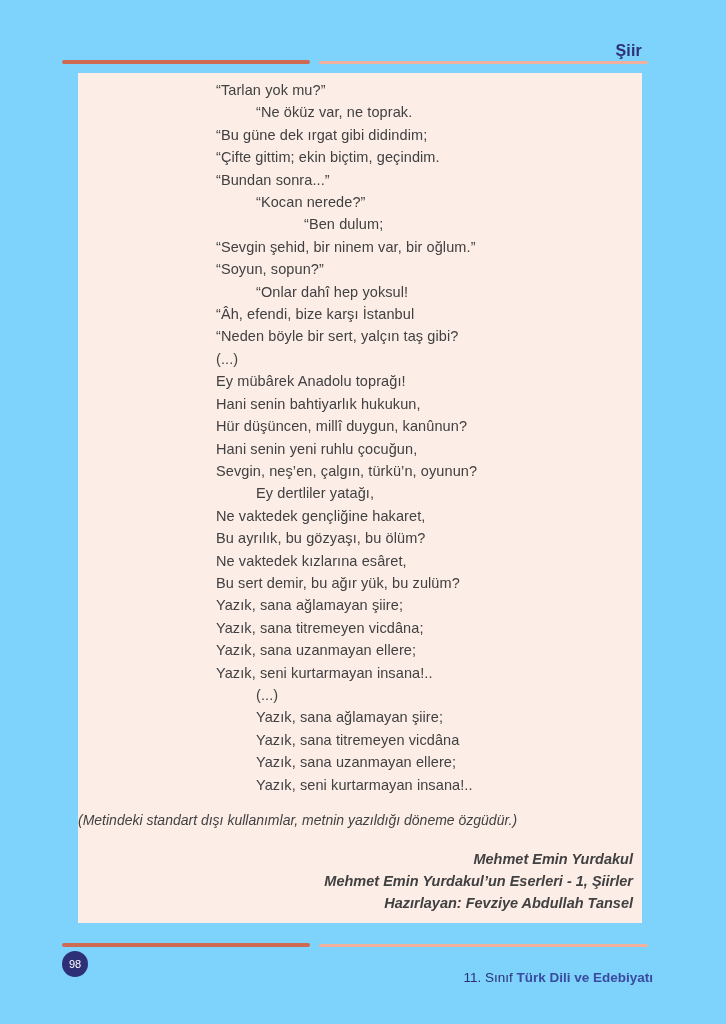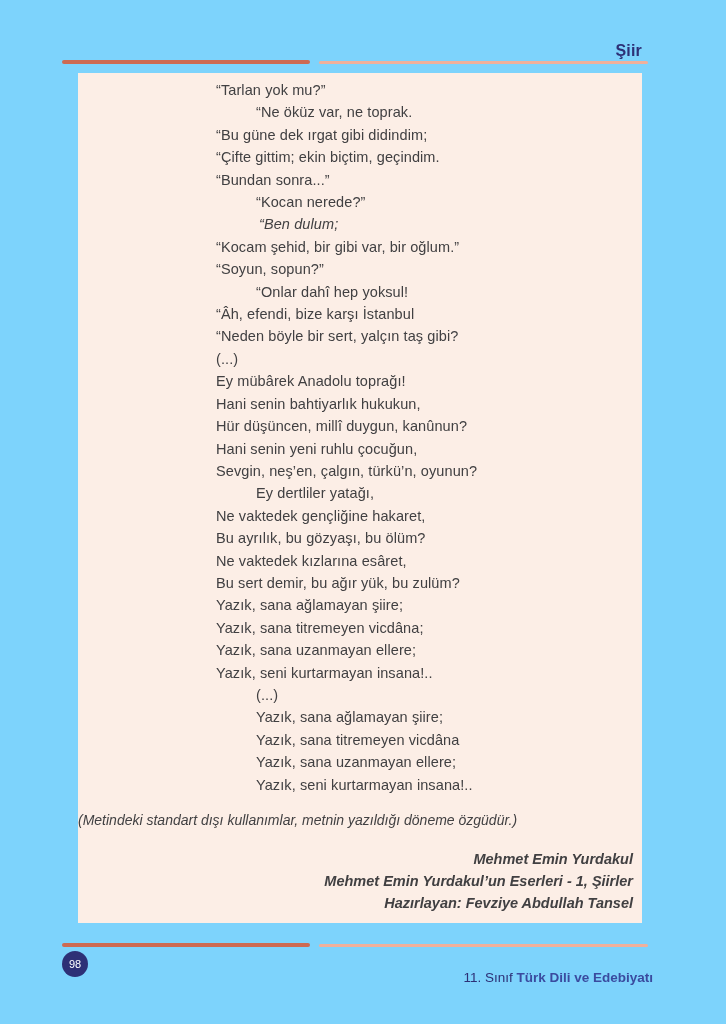--- a/index.html
+++ b/index.html
@@ -39,21 +39,21 @@
   }
   .poem {
     padding:6px 10px 0 138px;
     font-size:14.5px; line-height:22.4px;
     color:var(--body-text,#414042);
     letter-spacing:0.1px;
   }
   .poem-line { white-space:pre; }
   .indent-0 { margin-left:0; }
   .indent-1 { margin-left:40px; }
-  .indent-2 { margin-left:43px;font-style:italic; }
+  .indent-2 { margin-left:88px; }
 
   .note {
     margin-top:16px; padding-right:9px;
     text-align:left;
     font-style:italic;
     font-size:14px;
     color:var(--body-text,#414042);
   }
   .attribution {
     margin-top:20px; padding-right:9px;
@@ -95,21 +95,21 @@
 
   <div class="content-box">
     <div class="poem" id="poem-lines">
         <div class="poem-line indent-0">“Tarlan yok mu?”</div>
         <div class="poem-line indent-1">“Ne öküz var, ne toprak.</div>
         <div class="poem-line indent-0">“Bu güne dek ırgat gibi didindim;</div>
         <div class="poem-line indent-0">“Çifte gittim; ekin biçtim, geçindim.</div>
         <div class="poem-line indent-0">“Bundan sonra...”</div>
         <div class="poem-line indent-1">“Kocan nerede?”</div>
         <div class="poem-line indent-2">“Ben dulum;</div>
-        <div class="poem-line indent-0">“Kocam şehid, bir gibi var, bir oğlum.”</div>
+        <div class="poem-line indent-0">“Sevgin şehid, bir ninem var, bir oğlum.”</div>
         <div class="poem-line indent-0">“Soyun, sopun?”</div>
         <div class="poem-line indent-1">“Onlar dahî hep yoksul!</div>
         <div class="poem-line indent-0">“Âh, efendi, bize karşı İstanbul</div>
         <div class="poem-line indent-0">“Neden böyle bir sert, yalçın taş gibi?</div>
         <div class="poem-line indent-0">(...)</div>
         <div class="poem-line indent-0">Ey mübârek Anadolu toprağı!</div>
         <div class="poem-line indent-0">Hani senin bahtiyarlık hukukun,</div>
         <div class="poem-line indent-0">Hür düşüncen, millî duygun, kanûnun?</div>
         <div class="poem-line indent-0">Hani senin yeni ruhlu çocuğun,</div>
         <div class="poem-line indent-0">Sevgin, neş’en, çalgın, türkü’n, oyunun?</div>

